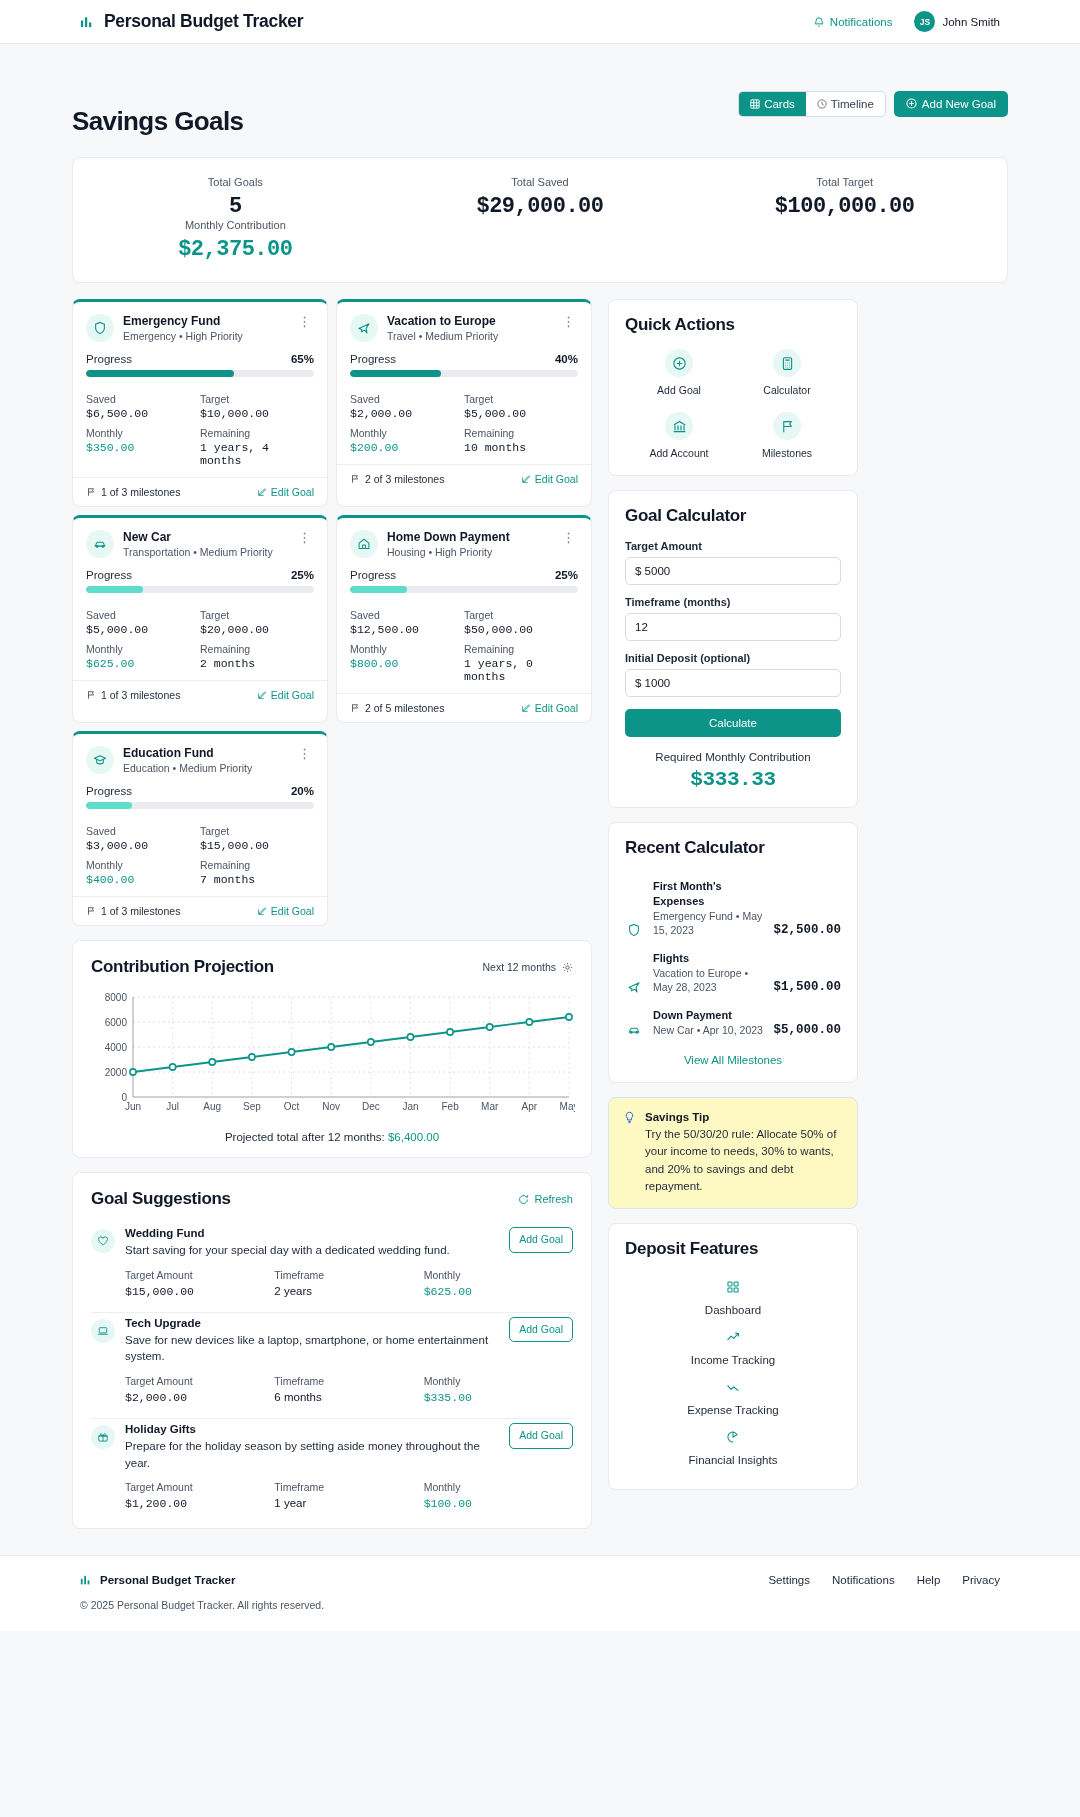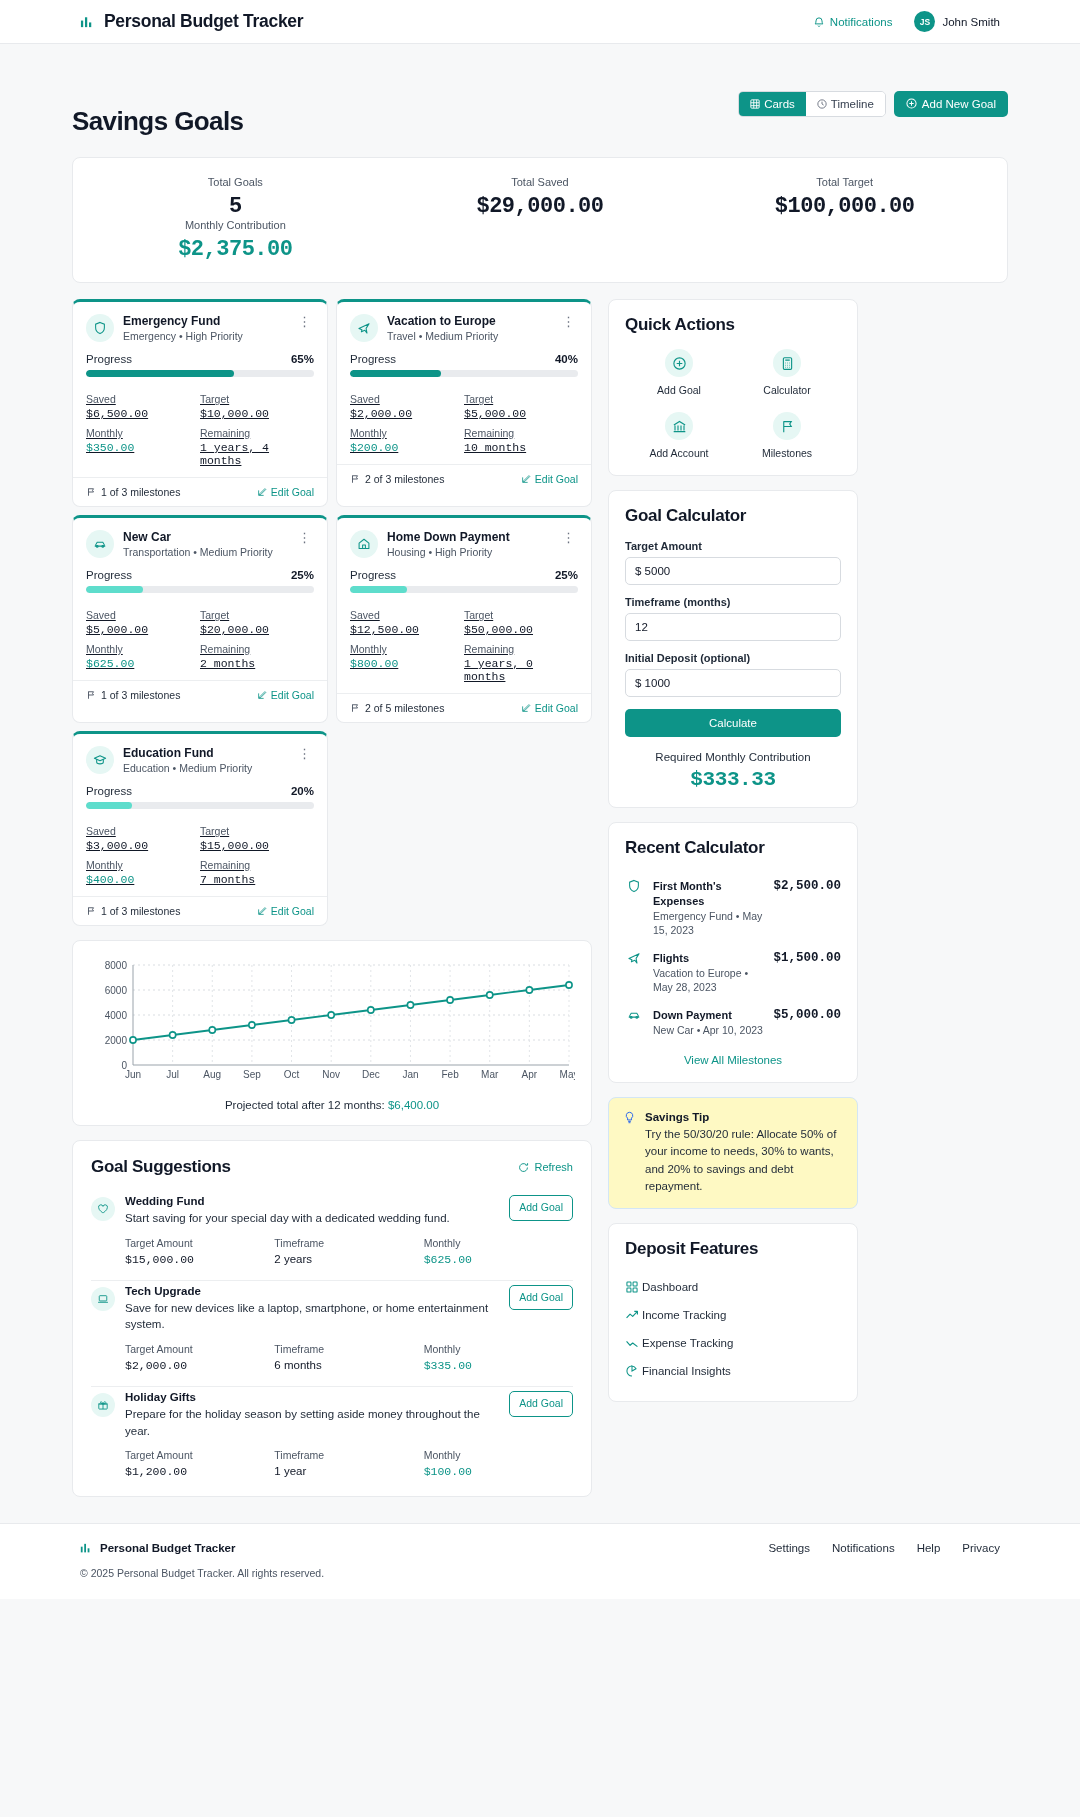--- a/index.html
+++ b/index.html
@@ -89,21 +89,21 @@
   .goal-titles { flex: 1; min-width: 0; }
   .goal-name { font-size: 12px; font-weight: bold; margin-bottom: 2px; }
   .goal-meta { font-size: 10.5px; color: #4b5563; }
   .dots { color: #6b7280; font-size: 13px; line-height: 1; padding: 1px 3px; cursor: pointer; letter-spacing: 0; }
   .prog-row { display: flex; justify-content: space-between; align-items: baseline; margin-bottom: 5px; }
   .prog-label { font-size: 11.5px; color: #1f2937; }
   .prog-pct { font-size: 11.5px; font-weight: bold; }
   .bar { height: 7px; background: #e9ebee; border-radius: 4px; overflow: hidden; margin-bottom: 11px; }
   .bar-fill { height: 100%; border-radius: 4px; background: #0d9488; }
   .bar-fill.light { background: #5eddcc; }
-  .kv-grid { display: grid; grid-template-columns: 1fr 1fr; row-gap: 2px; margin-bottom: 10px; text-decoration: underline; }
+  .kv-grid { display: grid; grid-template-columns: 1fr 1fr; row-gap: 2px; margin-bottom: 10px; }
   .kv-label { font-size: 10.5px; color: #4b5563; margin-top: 5px; }
   .kv-value { font-size: 11.5px; }
   .kv-value.teal { color: #0d9488; }
   .goal-foot {
     border-top: 1px solid #eceef0; margin: 0 -13px; padding: 8px 13px;
     display: flex; align-items: center; justify-content: space-between;
   }
   .ms-count { display: flex; align-items: center; gap: 5px; font-size: 10.5px; color: #1f2937; }
   .edit-link { display: flex; align-items: center; gap: 4px; font-size: 10.5px; color: #0d9488; cursor: pointer; }
 
@@ -159,36 +159,36 @@
     margin-bottom: 11px; background: #fff;
   }
   .btn-calc {
     width: 100%; background: #0d9488; color: #fff; border: none; border-radius: 5px;
     padding: 8px; font-size: 11.5px; cursor: pointer; font-family: inherit; margin-top: 1px;
   }
   .calc-result { text-align: center; margin-top: 14px; }
   .calc-result-label { font-size: 11.5px; color: #1f2937; margin-bottom: 5px; }
   .calc-result-value { font-size: 21px; font-weight: bold; color: #0d9488; letter-spacing: -0.4px; }
 
-  .ms-item { display: flex; align-items: flex-start; gap: 10px; padding: 7px 0; }
+  .ms-item { display: flex; align-items: flex-end; gap: 10px; padding: 7px 0; }
   .ms-icon { width: 18px; flex: 0 0 18px; display: flex; align-items: center; justify-content: center; }
   .ms-body { flex: 1; min-width: 0; }
   .ms-title { font-size: 11px; font-weight: bold; line-height: 1.35; }
   .ms-sub { font-size: 10.5px; color: #4b5563; line-height: 1.35; }
   .ms-amt { font-size: 12.5px; font-weight: bold; white-space: nowrap; }
   .view-all { text-align: center; color: #0d9488; font-size: 11.5px; padding-top: 10px; cursor: pointer; }
 
   .tip {
     background: #fef9c3; border: 1px solid #d3e6f5; border-radius: 8px;
     padding: 13px 14px; display: flex; gap: 9px;
   }
   .tip-title { font-size: 11.5px; font-weight: bold; margin-bottom: 3px; }
   .tip-text { font-size: 11.5px; line-height: 1.5; color: #1f2937; }
 
-  .rf-item { display: flex; align-items: center; gap: 3px; padding: 7px 0; cursor: pointer; }
+  .rf-item { display: flex; align-items: center; gap: 10px; padding: 7px 0; cursor: pointer; flex-direction: column; }
   .rf-label { font-size: 11.5px; color: #1f2937; }
 
   
   .footer {
     margin-top: 26px; background: #fff; border-top: 1px solid #e8eaed;
     padding: 17px 80px 20px 80px;
   }
   .footer-top { display: flex; align-items: center; justify-content: space-between; }
   .footer-brand { display: flex; align-items: center; gap: 7px; font-size: 11.5px; font-weight: bold; }
   .footer-links { display: flex; gap: 22px; }
@@ -539,20 +539,32 @@
                     <path d="M2.6 5.4v8h8"></path>
                   </svg>
                 </span>
         <span>Edit Goal</span>
       </div>
     </div>
   </div>
         </div>
 
       <div class="card chart-card">
+        <div class="chart-head">
+          <div class="chart-title">Contribution Projection</div>
+          <div class="chart-range">
+            <span>Next 12 months</span>
+            <span>
+              <svg width="11" height="11" viewBox="0 0 14 14" fill="none" stroke="#4b5563" stroke-width="1.1">
+                <circle cx="7" cy="7" r="2.1"></circle>
+                <path d="M7 1.2v1.6M7 11.2v1.6M1.2 7h1.6M11.2 7h1.6M2.9 2.9l1.1 1.1M10 10l1.1 1.1M11.1 2.9L10 4M4 10l-1.1 1.1"></path>
+              </svg>
+            </span>
+          </div>
+        </div>
         <div class="plot-wrap">
           <svg id="chart-svg" width="484" height="130" viewBox="0 0 484 130">
               <text x="36" y="112" text-anchor="end" font-size="10" fill="#4b5563" font-family="Liberation Sans, sans-serif">0</text>
               <line x1="42" y1="83" x2="478" y2="83" stroke="#d9dde1" stroke-width="1" stroke-dasharray="2 3"></line>
               <text x="36" y="87" text-anchor="end" font-size="10" fill="#4b5563" font-family="Liberation Sans, sans-serif">2000</text>
               <line x1="42" y1="58" x2="478" y2="58" stroke="#d9dde1" stroke-width="1" stroke-dasharray="2 3"></line>
               <text x="36" y="62" text-anchor="end" font-size="10" fill="#4b5563" font-family="Liberation Sans, sans-serif">4000</text>
               <line x1="42" y1="33" x2="478" y2="33" stroke="#d9dde1" stroke-width="1" stroke-dasharray="2 3"></line>
               <text x="36" y="37" text-anchor="end" font-size="10" fill="#4b5563" font-family="Liberation Sans, sans-serif">6000</text>
               <line x1="42" y1="8" x2="478" y2="8" stroke="#d9dde1" stroke-width="1" stroke-dasharray="2 3"></line>

